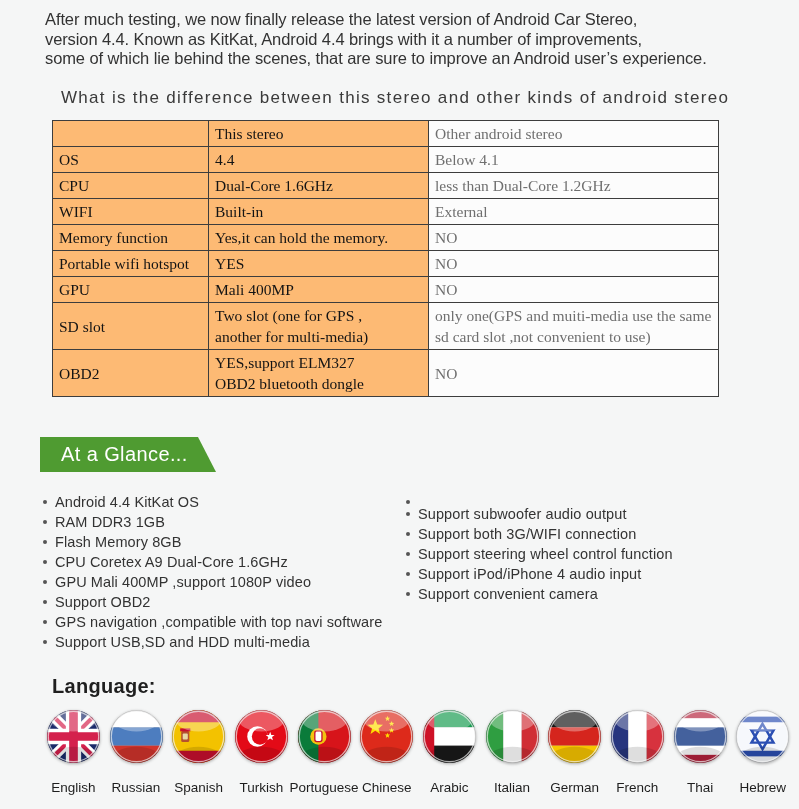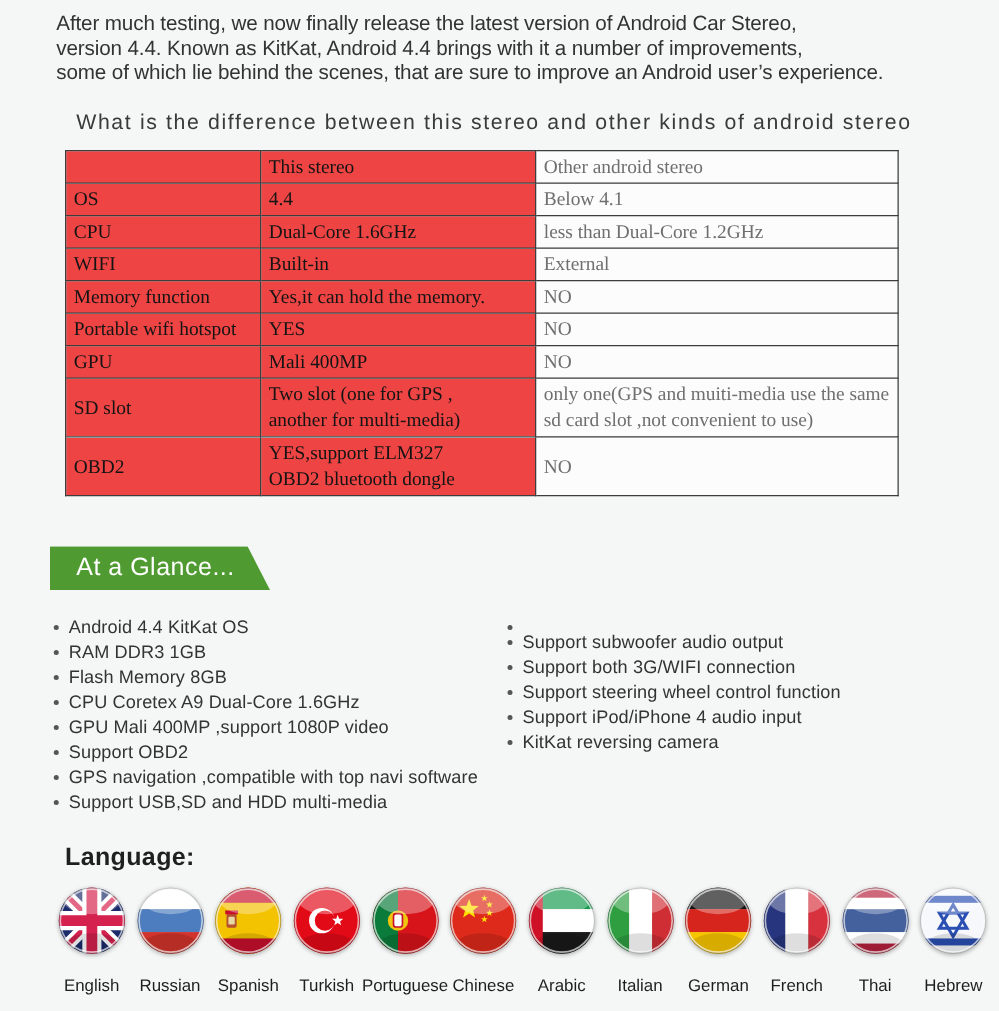--- a/index.html
+++ b/index.html
@@ -25,21 +25,21 @@
   .cmp-table{
     position:absolute;left:52px;top:120px;width:666px;
     border-collapse:collapse;table-layout:fixed;
     font-family:"Liberation Serif",serif;font-size:15.5px;
   }
   .cmp-table td,.cmp-table th{
     border:1px solid #3d3d3d;padding:2px 6px;line-height:21px;
     font-weight:400;text-align:left;vertical-align:middle;
     overflow:hidden;
   }
-  .cmp-table .c1,.cmp-table .c2{background:#ef4444;color:#141414;}
+  .cmp-table .c1,.cmp-table .c2{background:#fdba74;color:#141414;}
   .cmp-table .c3{background:#fcfcfc;color:#6f6f6f;}
   .cmp-table .c2{white-space:pre-line;}
   
   .glance-banner{
     position:absolute;left:40px;top:437px;width:176px;height:35px;
     box-sizing:border-box;padding-left:21px;
     color:#fff;font-size:20px;font-weight:400;line-height:34px;letter-spacing:0.4px;
     clip-path:polygon(0 0, calc(100% - 18px) 0, 100% 100%, 0 100%);
   }
   
@@ -185,21 +185,21 @@
     <li>
       <span class="dot"></span>
       <span>Support steering wheel control function</span>
     </li>
     <li>
       <span class="dot"></span>
       <span>Support iPod/iPhone 4 audio input</span>
     </li>
     <li>
       <span class="dot"></span>
-      <span>KitKat reversing camera</span>
+      <span>Support convenient camera</span>
     </li>
   </ul>
 
 <div class="language-label">Language:</div>
 
 <div class="flags-row">
     <div class="flag-item">
       <span><svg width="55" height="55" viewBox="0 0 54 54">
           <defs>
             <clipPath id="clip-english">

